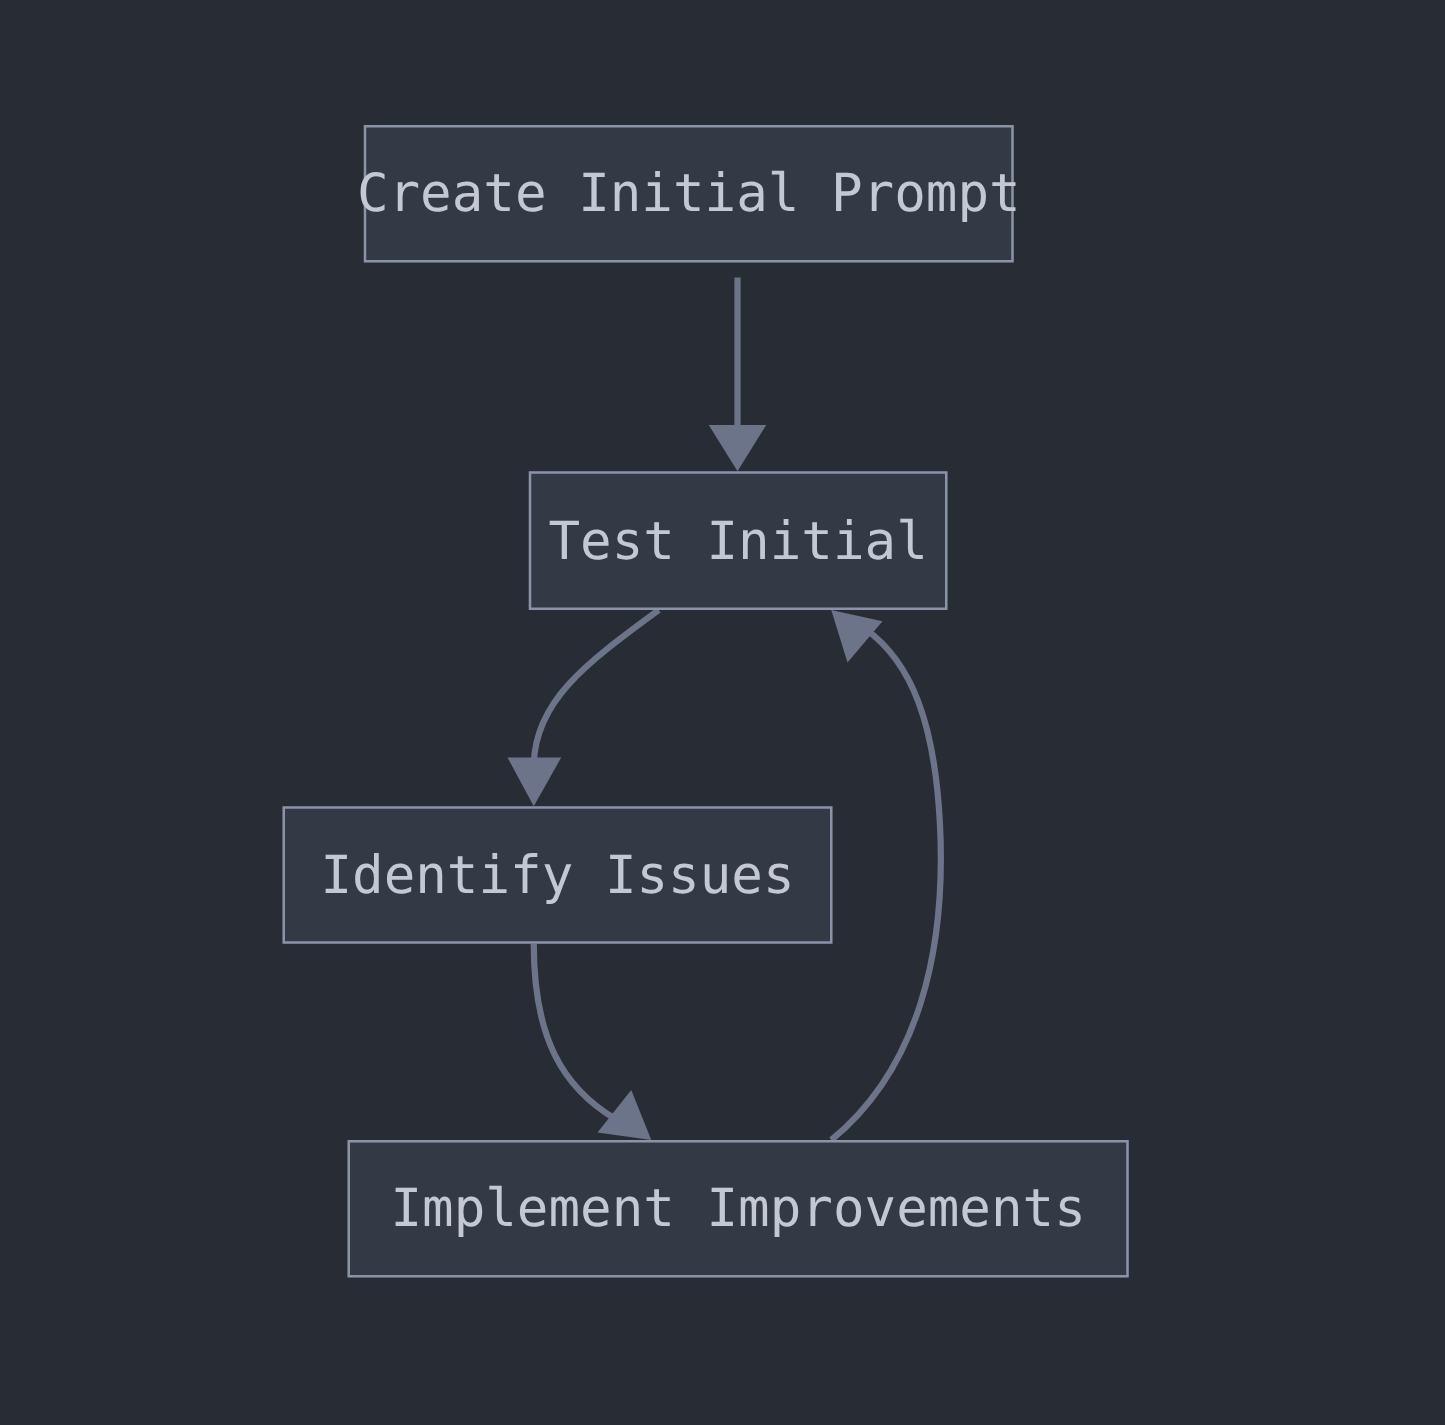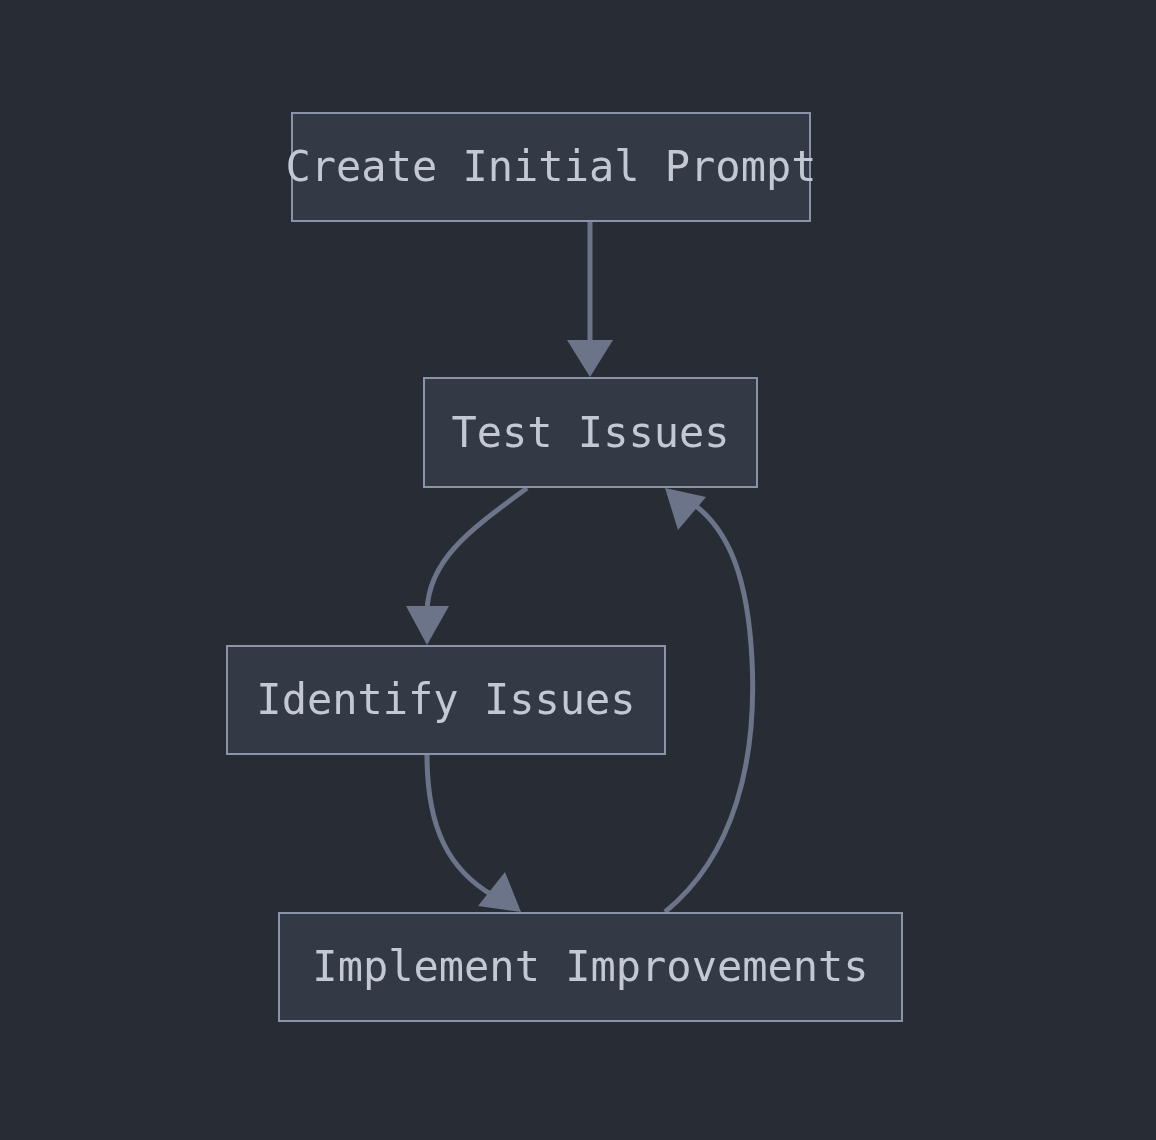--- a/index.html
+++ b/index.html
@@ -36,21 +36,21 @@
     justify-content: center;
   }
   .node-label {
     color: #c3c8d4;
     font-size: 42px;
     line-height: 1;
     letter-spacing: 0px;
     white-space: pre;
     font-family: "DejaVu Sans Mono", "Liberation Mono", monospace;
   }
-  #node-create-initial-prompt { left: 291px; top: 112px; width: 520px; height: 110px; align-items: center; }
+  #node-create-initial-prompt { left: 291px; top: 100px; width: 520px; height: 110px; align-items: center; }
   #node-test-prompt          { left: 423px; top: 377px; width: 335px; height: 111px; }
   #node-identify-issues      { left: 206px; top: 645px; width: 440px; height: 110px; margin-left: 20px; }
   #node-implement-improvements { left: 278px; top: 912px; width: 625px; height: 110px; }
 </style>
 </head>
 <body>
 
 <div id="diagram-root">
 
   <svg id="edge-layer" viewBox="0 0 1156 1140" width="1156" height="1140" xmlns="http://www.w3.org/2000/svg">
@@ -74,21 +74,21 @@
       <path d="M 665 912 C 735 855, 757 760, 752 660 C 748 580, 730 530, 692 503" stroke="#6b7489" stroke-width="5" fill="none" stroke-linecap="butt"></path>
       <polygon points="665,488 706,497, 678,530" fill="#6b7489"></polygon>
     </g>
   </svg>
 
   <div class="node" id="node-create-initial-prompt">
     <span class="node-label">Create Initial Prompt</span>
   </div>
 
   <div class="node" id="node-test-prompt">
-    <span class="node-label">Test Issues</span>
+    <span class="node-label">Test Initial</span>
   </div>
 
   <div class="node" id="node-identify-issues">
     <span class="node-label">Identify Issues</span>
   </div>
 
   <div class="node" id="node-implement-improvements">
     <span class="node-label">Implement Improvements</span>
   </div>
 

